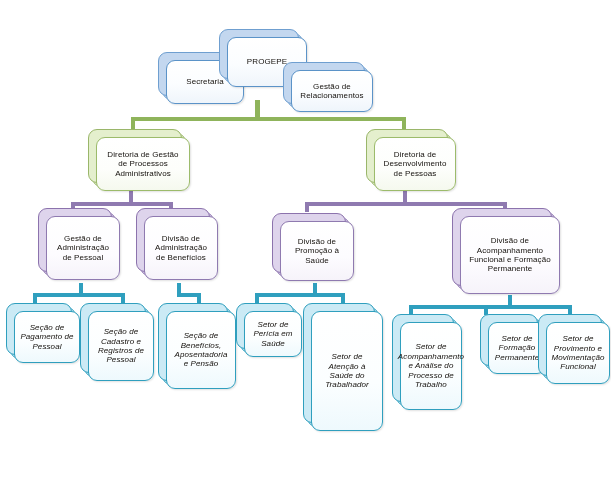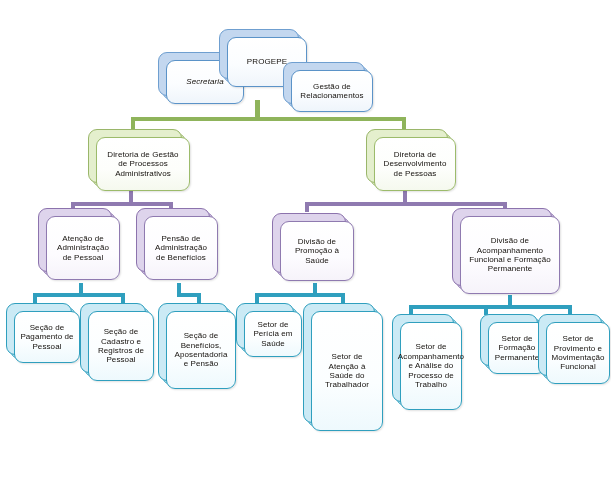--- a/index.html
+++ b/index.html
@@ -67,21 +67,21 @@
   
   .purple .back  {background:#ded4ec;border:1px solid #8c73ad;}
   .purple .back.b2{background:#cfc1e4;border:1px solid #8c73ad;}
   .purple .front {border:1px solid #8f7ab0;
                   background:linear-gradient(180deg,#ffffff 0%,#fdfcff 60%,#f6f3fa 100%);}
 
   
   .cyan .back  {background:#cbeaf5;border:1px solid #2f9fbe;}
   .cyan .back.b2{background:#b4e2f2;border:1px solid #2f9fbe;}
   .cyan .front {border:1px solid #2f9fbe;
-                background:linear-gradient(180deg,#ffffff 0%,#fbfeff 60%,#eef9fd 100%);}
+                background:linear-gradient(180deg,#ffffff 0%,#fbfeff 60%,#eef9fd 100%);font-style:italic;}
 
   .t10{font-size:10.5px;}
   .t9 {font-size:8.6px;}
   .t8 {font-size:7.8px;}
 </style>
 </head>
 <body>
 
 <div id="canvas">
 
@@ -116,21 +116,21 @@
   <div class="conn" style="left:255px;top:293px;width:90px;height:4px;background:#2f9fbe;"></div>
   <div class="conn" style="left:255px;top:293px;width:4px;height:10px;background:#2f9fbe;"></div>
   <div class="conn" style="left:341px;top:293px;width:4px;height:10px;background:#2f9fbe;"></div>
 
   <div class="conn" style="left:508px;top:295px;width:4px;height:11px;background:#2f9fbe;"></div>
   <div class="conn" style="left:409px;top:305px;width:163px;height:4px;background:#2f9fbe;"></div>
   <div class="conn" style="left:409px;top:305px;width:4px;height:10px;background:#2f9fbe;"></div>
   <div class="conn" style="left:484px;top:305px;width:4px;height:10px;background:#2f9fbe;"></div>
   <div class="conn" style="left:568px;top:305px;width:4px;height:10px;background:#2f9fbe;"></div>
 
-  <div class="node blue" style="left:158px;top:52px;width:78px;height:44px;font-style:italic;">
+  <div class="node blue" style="left:158px;top:52px;width:78px;height:44px;">
     <div class="back b2"></div>
     <div class="back"></div>
     <div class="front">
       <span class="label t9">Secretaria</span>
     </div>
   </div>
 
   <div class="node blue" style="left:219px;top:29px;width:80px;height:50px;">
     <div class="back b2"></div>
     <div class="back"></div>
@@ -160,29 +160,29 @@
     <div class="back"></div>
     <div class="front">
       <span class="label t8">Diretoria de Desenvolvimento de Pessoas</span>
     </div>
   </div>
 
   <div class="node purple" style="left:38px;top:208px;width:74px;height:64px;">
     <div class="back b2"></div>
     <div class="back"></div>
     <div class="front">
-      <span class="label t8">Atenção de Administração de Pessoal</span>
+      <span class="label t8">Gestão de Administração de Pessoal</span>
     </div>
   </div>
 
   <div class="node purple" style="left:136px;top:208px;width:74px;height:64px;">
     <div class="back b2"></div>
     <div class="back"></div>
     <div class="front">
-      <span class="label t8">Pensão de Administração de Benefícios</span>
+      <span class="label t8">Divisão de Administração de Benefícios</span>
     </div>
   </div>
 
   <div class="node purple" style="left:272px;top:213px;width:74px;height:60px;">
     <div class="back b2"></div>
     <div class="back"></div>
     <div class="front">
       <span class="label t8">Divisão de Promoção à Saúde</span>
     </div>
   </div>

